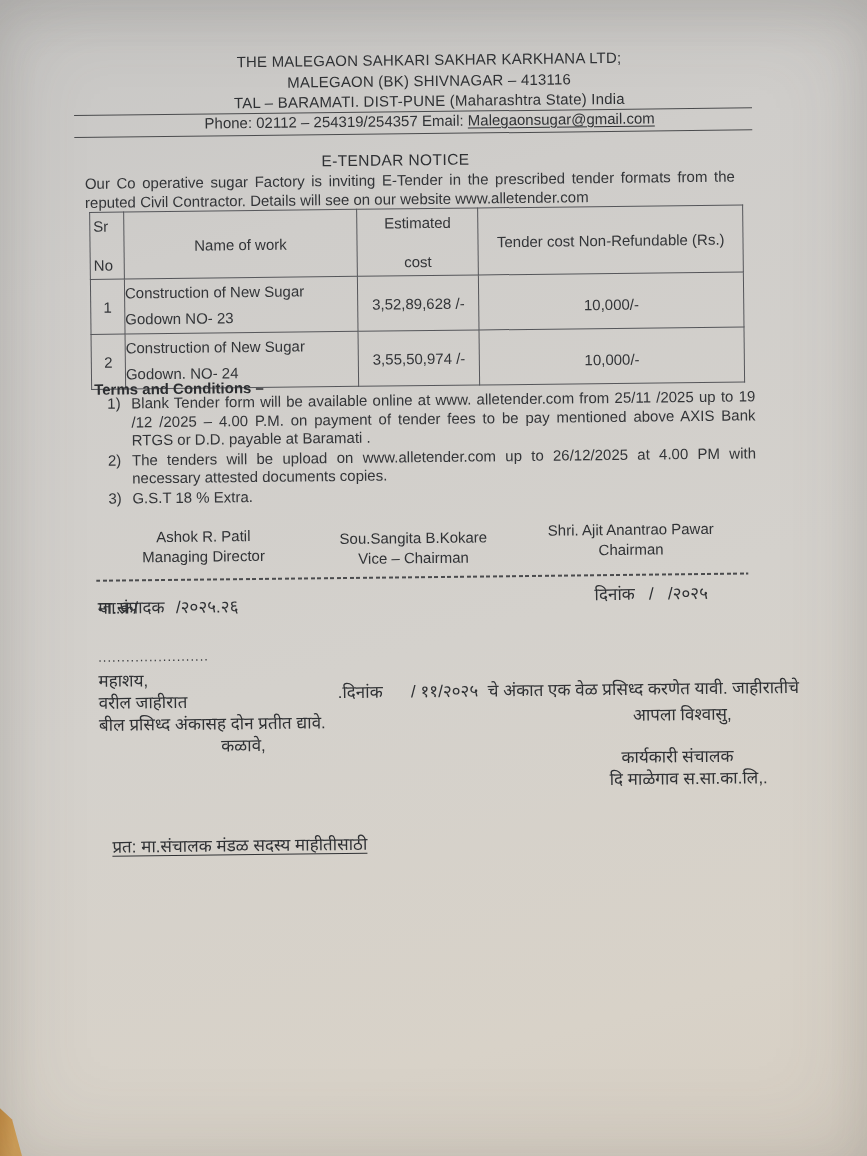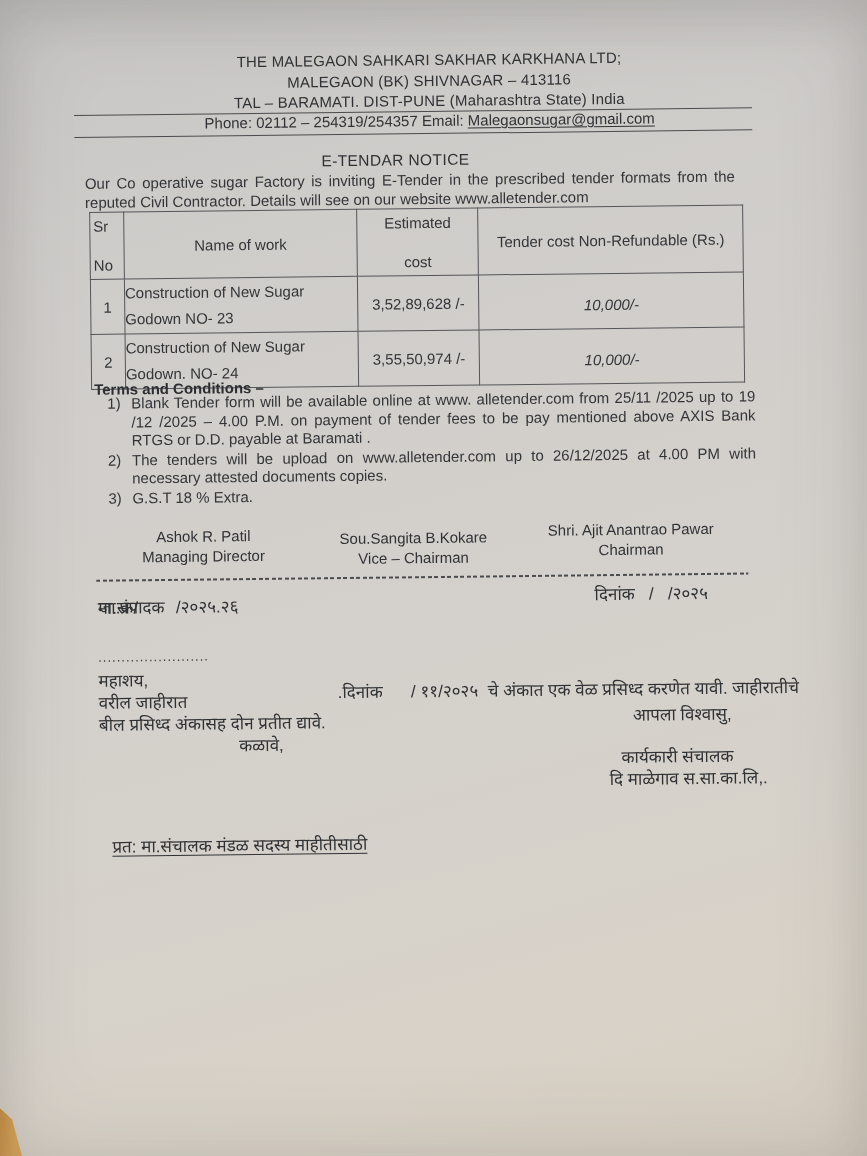--- a/index.html
+++ b/index.html
@@ -40,21 +40,21 @@
   .srno-cell{height:56px;display:flex;flex-direction:column;justify-content:space-between;
     padding:0 3px;}
   .hdr-name{text-align:center;}
   .est-cell{height:56px;display:flex;flex-direction:column;justify-content:space-between;
     padding:5px 0;text-align:center;}
   .hdr-tender{text-align:center;}
   .row-name{padding:3px 0 3px 9px;line-height:26px;}
   .row-sr{text-align:center;}
   .row-cost{text-align:center;}
   .row-tender{text-align:center;vertical-align:top;}
-  .row-tender .v{display:inline-block;margin-top:6px;font-style:italic;}
+  .row-tender .v{display:inline-block;margin-top:6px;}
   .row-h{height:55px;}
 
   .terms-h{position:absolute;top:377px;left:95px;font-size:15px;font-weight:bold;color:#2c2e31;}
   .terms{position:absolute;top:391px;left:108px;width:648px;font-size:15px;color:#333538;}
   .term{display:flex;margin-bottom:1px;}
   .term .num{flex:0 0 24px;white-space:pre;}
   .term .txt{flex:1;text-align:justify;line-height:18.5px;}
   .term .txt.short{text-align:left;}
 
   .sigs{position:absolute;top:524px;left:95px;width:652px;display:flex;}
@@ -69,21 +69,21 @@
   .dev{font-size:17px;color:#2f3134;}
   .issue-ref{position:absolute;top:592px;left:97px;white-space:pre;}
   .issue-date{position:absolute;top:584px;left:593px;white-space:pre;}
 
   .editor{position:absolute;top:592px;left:96px;}
   .dots{position:absolute;top:646px;left:96px;font-size:13px;letter-spacing:1px;color:#3a3c3f;}
   .salutation{position:absolute;top:665px;left:96px;}
   .adline1{position:absolute;top:687px;left:96px;}
   .pubdate{position:absolute;top:679px;left:335px;white-space:pre;width:470px;}
   .adline2{position:absolute;top:709px;left:96px;}
-  .adline3{position:absolute;top:731px;left:236px;}
+  .adline3{position:absolute;top:731px;left:218px;}
   .closing1{position:absolute;top:705px;left:630px;}
   .closing2{position:absolute;top:747px;left:618px;}
   .closing3{position:absolute;top:769px;left:606px;}
   .copyto{position:absolute;top:831px;left:108px;text-decoration:underline;text-underline-offset:3px;}
 </style>
 </head>
 <body>
 
 <div class="page">
 

